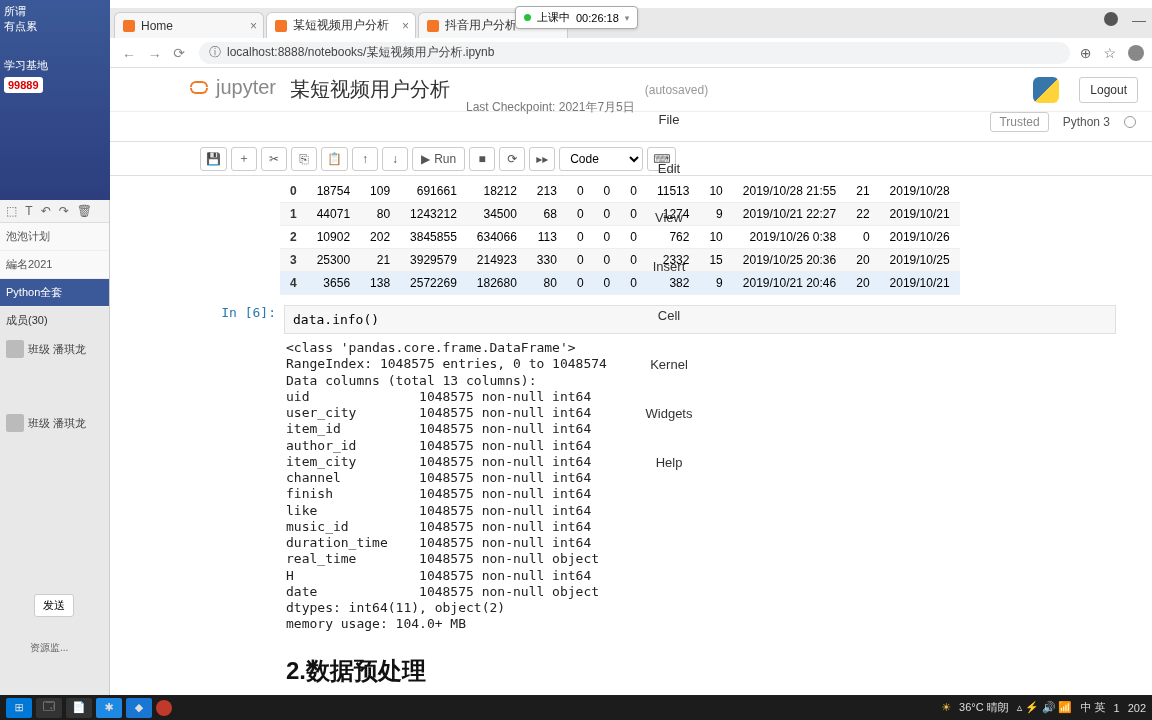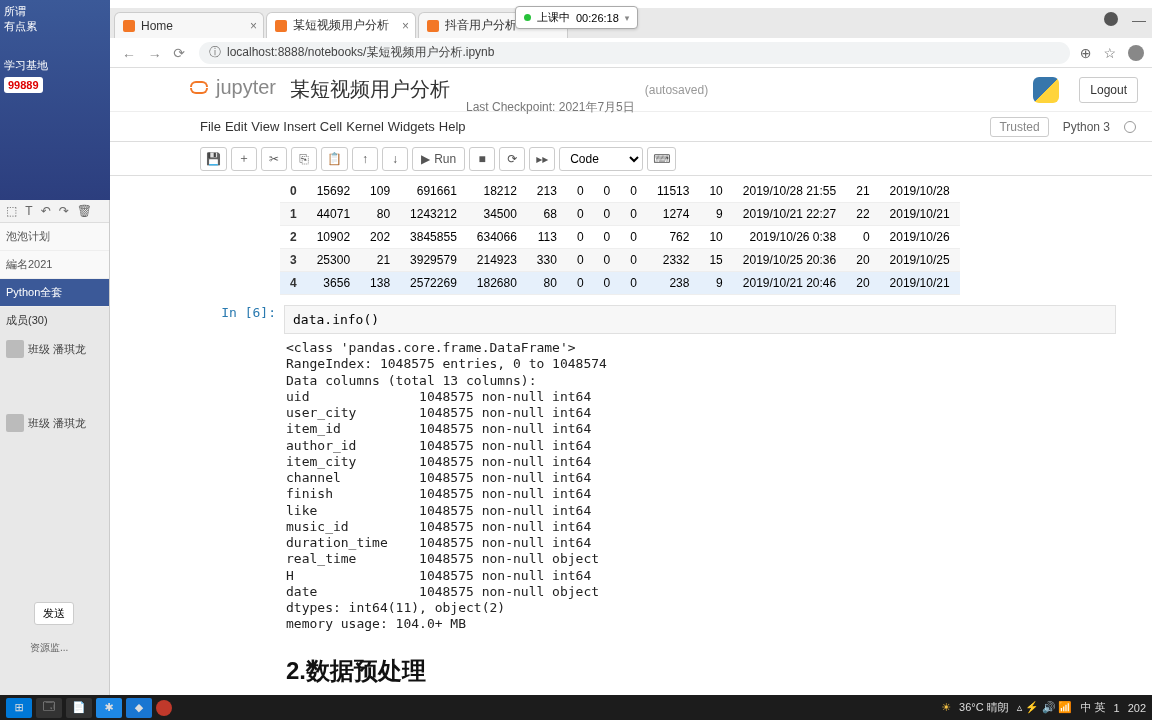--- a/index.html
+++ b/index.html
@@ -9,21 +9,21 @@
   .left-pane { position: absolute; left: 0; top: 0; width: 110px; height: 695px; background: #e8e8e8; border-right: 1px solid #ccc; }
   .left-top { width: 110px; height: 200px; background: linear-gradient(#3b5998, #2c3e7e); color: #fff; font-size: 11px; }
   .left-top .ad { padding: 4px; }
   .left-top .num { background: #fff; color: #d00; font-weight: bold; padding: 2px 4px; display: inline-block; margin-top: 4px; border-radius: 3px; }
   .left-tools { background: #f3f3f3; display: flex; gap: 8px; padding: 4px 6px; border-bottom: 1px solid #ddd; font-size: 12px; color: #666; }
   .left-tools span { cursor: pointer; }
   .left-sec { font-size: 11px; color: #555; padding: 6px 6px; border-bottom: 1px solid #eee; background: #f9f9f9; }
   .members { padding: 6px; font-size: 11px; color: #333; }
   .contact { padding: 6px; font-size: 11px; color: #444; display: flex; align-items: center; gap: 4px; }
   .avatar { width: 18px; height: 18px; background: #bbb; border-radius: 2px; display: inline-block; }
-  .send-btn { position: absolute; bottom: 70px; left: 34px; background: #fff; border: 1px solid #ccc; padding: 3px 8px; font-size: 11px; border-radius: 3px; text-align: right; }
+  .send-btn { position: absolute; bottom: 78px; left: 34px; background: #fff; border: 1px solid #ccc; padding: 3px 8px; font-size: 11px; border-radius: 3px; text-align: right; }
   .res-mon { position: absolute; bottom: 40px; left: 30px; font-size: 10px; color: #666; }
 
   
   .browser { position: absolute; left: 110px; top: 8px; right: 0; height: 695px; background: #fff; display: flex; flex-direction: column; }
   .tabstrip { height: 30px; background: #e9e9e9; display: flex; align-items: flex-end; padding-left: 4px; position: relative; }
   .overlay-pill { position: absolute; left: 405px; top: -2px; background: #fff; border: 1px solid #aaa; border-radius: 4px; padding: 3px 8px; display: flex; align-items: center; gap: 6px; font-size: 11px; box-shadow: 0 1px 3px rgba(0,0,0,.15); z-index: 10; }
   .overlay-pill .dot { width: 7px; height: 7px; background: #27c23a; border-radius: 50%; display: inline-block; }
   .overlay-pill .chev { color: #888; font-size: 9px; }
   .tab { height: 26px; background: #f7f7f7; border: 1px solid #ccc; border-bottom: none; border-radius: 6px 6px 0 0; padding: 0 22px 0 8px; display: flex; align-items: center; gap: 6px; font-size: 12px; margin-right: 2px; position: relative; color: #333; min-width: 150px; }
   .tab.active { background: #fff; }
@@ -45,21 +45,21 @@
   .jup-logo .arc2 { border-top: none; border-bottom: 2px solid #f37726; border-radius: 0 0 10px 10px; }
   .jup-logo-text { color: #888; font-size: 20px; }
   .nb-title { font-size: 20px; color: #333; margin-left: 100px; }
   .checkpoint { font-size: 12px; color: #777; margin-left: 6px; margin-top: 35px; }
   .autosaved { font-size: 12px; color: #999; }
   .logout-btn { border: 1px solid #ccc; background: #fff; padding: 5px 10px; font-size: 12px; border-radius: 3px; color: #333; }
   .python-logo { width: 26px; height: 26px; background: linear-gradient(135deg, #3776ab 50%, #ffd43b 50%); border-radius: 6px; margin-right: 10px; }
   .jup-header-right { position: absolute; right: 14px; display: flex; align-items: flex-start; gap: 10px; padding-left: 16px; }
 
   
-  .menubar { height: 30px; border-bottom: 1px solid #ddd; display: flex; align-items: center; padding: 0 14px 0 90px; gap: 4px; font-size: 13px; color: #333; position: relative; }
+  .menubar { height: 30px; border-bottom: 1px solid #ddd; display: flex; align-items: center; padding: 0 14px 0 90px; gap: 34px; font-size: 13px; color: #333; position: relative; flex-direction: column; }
   .menubar .kernel-info { position: absolute; right: 16px; display: flex; gap: 14px; align-items: center; font-size: 12px; color: #555; }
   .menubar .trusted { border: 1px solid #ccc; padding: 2px 8px; border-radius: 3px; color: #888; }
   .kernel-dot { width: 12px; height: 12px; border: 1px solid #999; border-radius: 50%; display: inline-block; }
   .toolbar { height: 34px; border-bottom: 1px solid #ddd; display: flex; align-items: center; padding: 0 14px 0 90px; gap: 4px; }
   .tbtn { border: 1px solid #ccc; background: #fff; height: 24px; min-width: 26px; border-radius: 3px; display: flex; align-items: center; justify-content: center; font-size: 12px; color: #555; padding: 0 5px; }
   .tbtn.runbtn { padding: 0 8px; gap: 4px; }
   .cell-type { height: 24px; border: 1px solid #ccc; background: #fff; border-radius: 3px; font-size: 12px; padding: 0 6px; min-width: 84px; }
 
   
   .nb-area { flex: 1; overflow: auto; background: #fff; padding: 0 0 0 80px; }
@@ -211,21 +211,21 @@
     <button class="tbtn">▸▸</button>
     <select class="cell-type"><option>Code</option></select>
     <button class="tbtn">⌨</button>
   </div>
 
   <div class="nb-area">
     <table class="df-table">
       <tbody id="df-body">
           <tr>
             <td class="idx">0</td>
-            <td>15692</td>
+            <td>18754</td>
             <td>109</td>
             <td>691661</td>
             <td>18212</td>
             <td>213</td>
             <td>0</td>
             <td>0</td>
             <td>0</td>
             <td>11513</td>
             <td>10</td>
             <td>2019/10/28 21:55</td>
@@ -283,21 +283,21 @@
           <tr class="sel">
             <td class="idx">4</td>
             <td>3656</td>
             <td>138</td>
             <td>2572269</td>
             <td>182680</td>
             <td>80</td>
             <td>0</td>
             <td>0</td>
             <td>0</td>
-            <td>238</td>
+            <td>382</td>
             <td>9</td>
             <td>2019/10/21 20:46</td>
             <td>20</td>
             <td>2019/10/21</td>
           </tr>
         </tbody>
     </table>
 
     <div class="code-cell">
       <span class="prompt in">In  [6]:</span>

